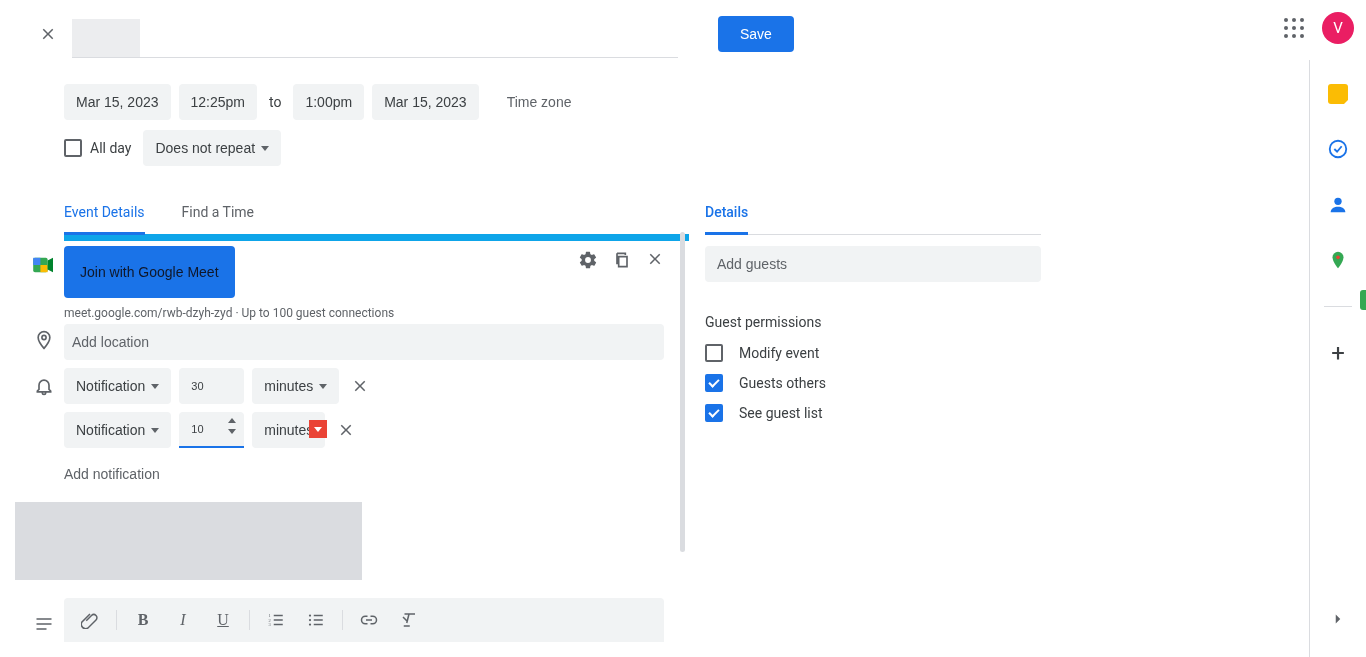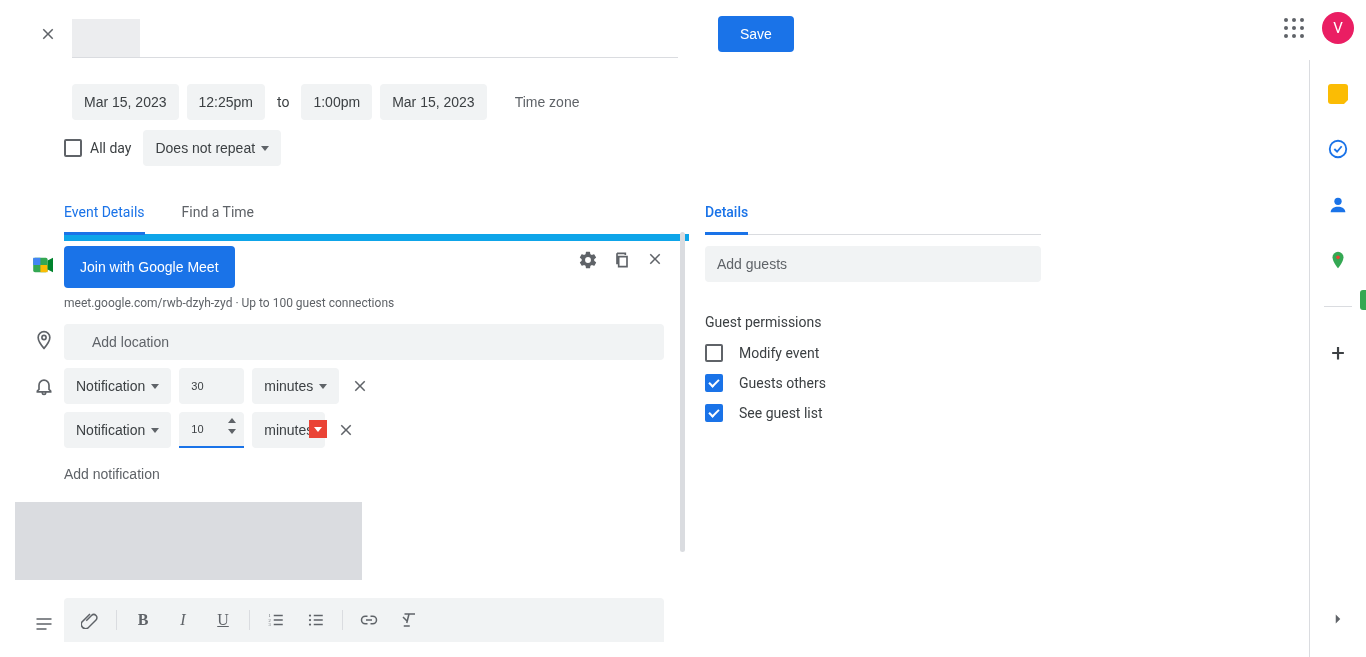--- a/index.html
+++ b/index.html
@@ -117,21 +117,20 @@
   }
 
   
   .dt-row {
     position: absolute;
     left: 64px;
     top: 84px;
     display: flex;
     align-items: center;
     gap: 8px;
-    margin-left: 8px;
   }
   .dt-to {
     color:#3c4043;
     padding: 0 4px;
   }
   .tz-text {
     color:#5f6368;
     margin-left: 8px;
   }
   .tz-btn {
@@ -206,24 +205,24 @@
 
   
   .meet-row {
     position:absolute;
     left:64px;
     top:246px;
     width:600px;
   }
   .meet-btn {
     background:#1a73e8;
-    color:#ffffff;
+    color:#0f172a;
     border:none;
     border-radius:4px;
-    height:42px;
+    height:52px;
     padding:0 16px;
     font-size:14px;
     font-weight:500;
     cursor:pointer;
   }
   .meet-actions {
     position:absolute;
     right:0;
     top:4px;
     display:flex;
@@ -242,21 +241,21 @@
     left:64px;
     top:324px;
     width:600px;
   }
   .loc-input {
     width:100%;
     height:36px;
     background:#f1f3f4;
     border:none;
     border-radius:4px;
-    padding:0 28px;
+    padding:0 8px;
     font-size:14px;
     color:#3c4043;
     box-sizing:border-box;
   }
   .loc-input::placeholder { color:#5f6368; }
 
   .notif-row {
     display:flex;
     align-items:center;
     gap:8px;

